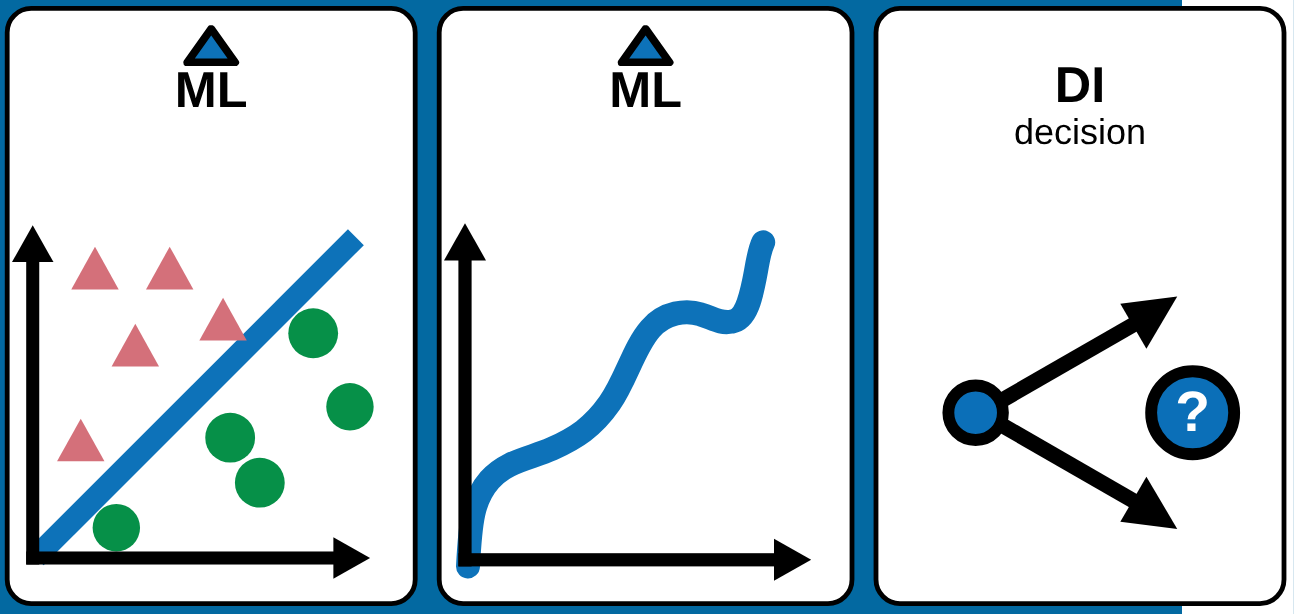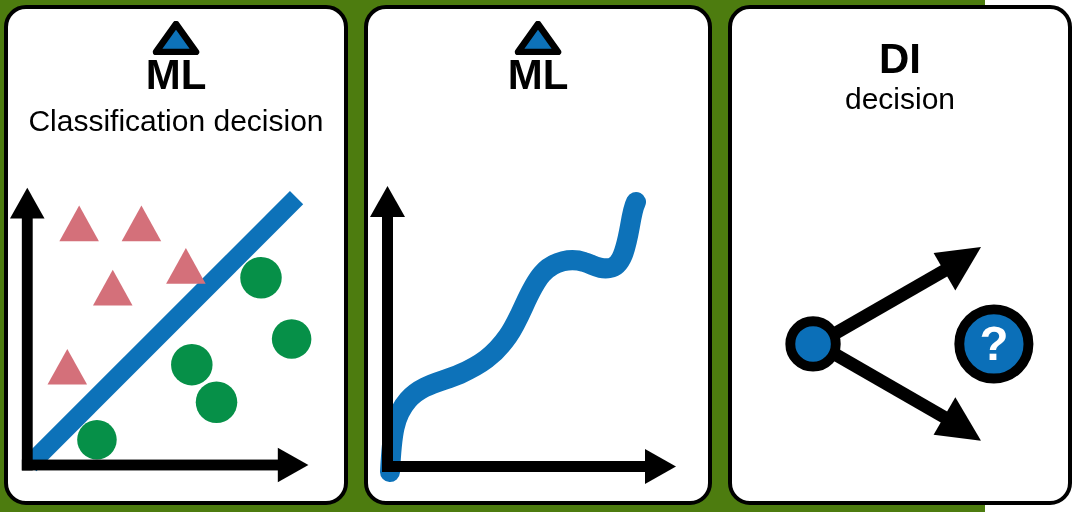--- a/index.html
+++ b/index.html
@@ -10,21 +10,21 @@
   body {
     width: 1078px;
     height: 512px;
     font-family: "Liberation Sans", sans-serif;
     overflow: hidden;
   }
   #stage {
     position: relative;
     width: 985px;
     height: 512px;
-    background: #4d7c0f;
+    background: #0369a1;
   }
   .panel {
     position: absolute;
     top: 5px;
     height: 500px;
     box-sizing: border-box;
     border: 4px solid #000000;
     border-radius: 22px;
     background: #ffffff;
   }
@@ -48,21 +48,21 @@
   }
   .badge-title {
     display: block;
     font-size: 42px;
     font-weight: 700;
     letter-spacing: 0px;
     line-height: 44px;
     margin-top: -2px;
   }
   .badge-title.no-icon {
-    margin-top: 16px;
+    margin-top: 28px;
   }
   .panel-caption {
     display: block;
     font-size: 30px;
     font-weight: 400;
     line-height: 35px;
     margin-top: 6px;
     padding: 0 8px;
   }
   .figure {
@@ -80,21 +80,20 @@
 <div id="stage">
 
   <div class="panel" id="panel-1">
     <div class="panel-header">
       <span class="badge-icon">
         <svg width="48" height="34" viewBox="0 0 48 34" aria-hidden="true">
           <path d="M24 3 L44 31 L4 31 Z" fill="#0D72B9" stroke="#000000" stroke-width="6.5" stroke-linejoin="round"></path>
         </svg>
       </span>
       <span class="badge-title">ML</span>
-      <span class="panel-caption">Classification decision</span>
     </div>
     <div class="figure">
       <svg viewBox="0 0 340 310" preserveAspectRatio="xMidYMid meet">
 
         <line x1="22" y1="282" x2="292" y2="12" stroke="#0D72B9" stroke-width="19" stroke-linecap="butt"></line>
 
         <g fill="#D4707A">
           <path d="M72 20 L92 56 L52 56 Z"></path>
           <path d="M135 20 L155 56 L115 56 Z"></path>
           <path d="M180 63 L200 99 L160 99 Z"></path>

